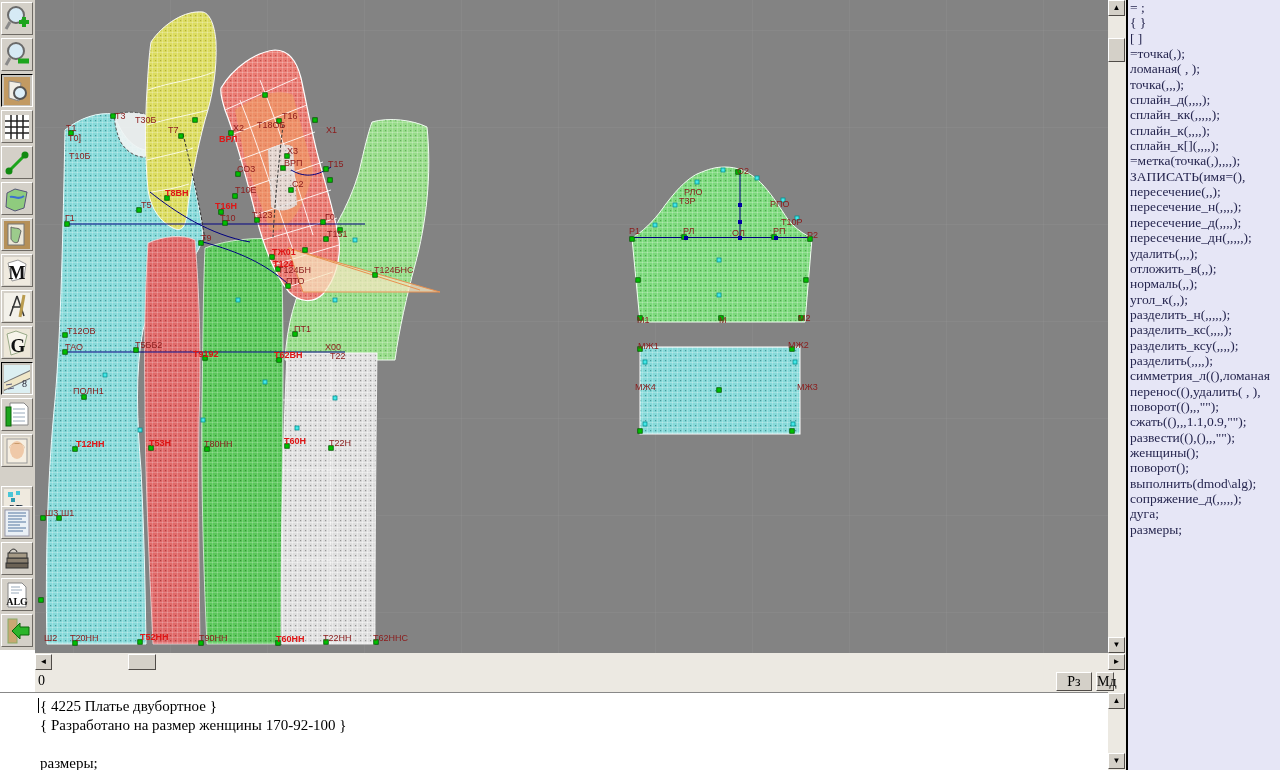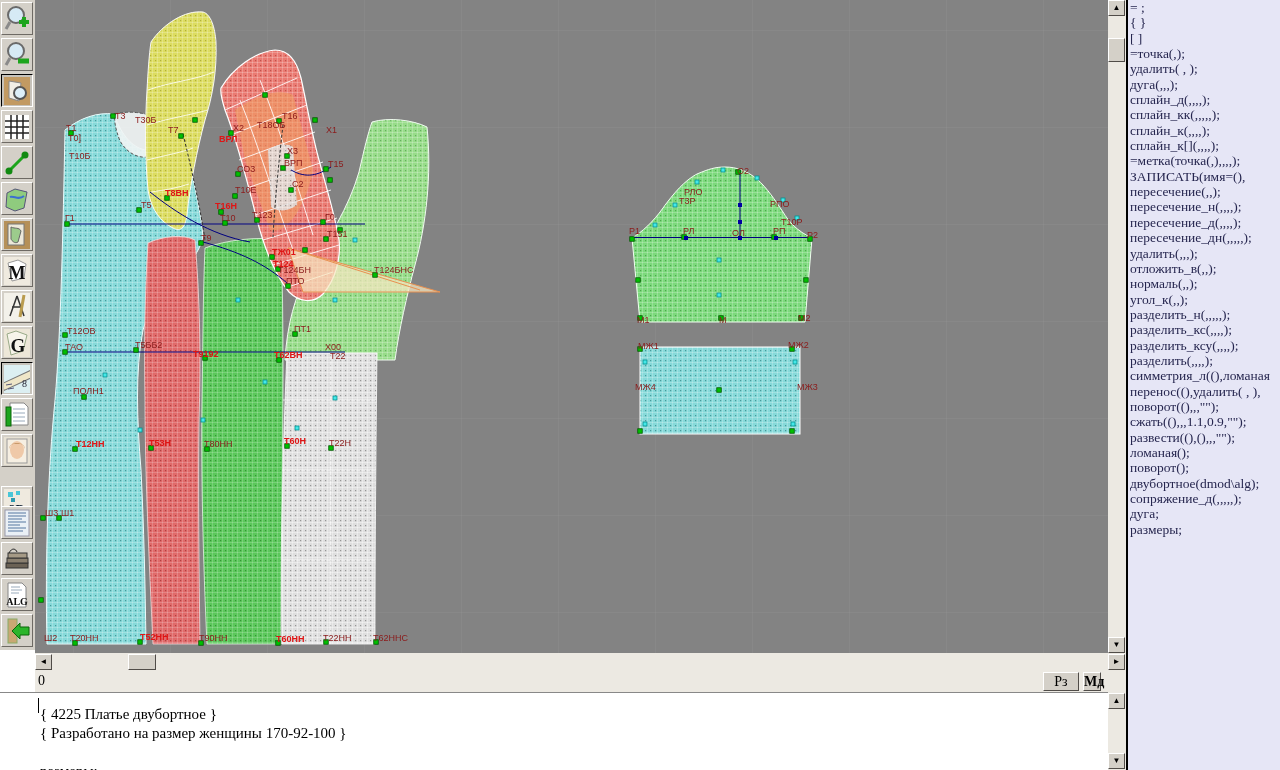--- a/index.html
+++ b/index.html
@@ -29,25 +29,25 @@
   .sb-thumb{position:absolute;background:#D4D0C8;
           border-top:1px solid #fff;border-left:1px solid #fff;
           border-right:1px solid #504c48;border-bottom:1px solid #504c48;box-sizing:border-box;}
   
   #status-row{position:absolute;left:35px;top:671px;width:1091px;height:21px;background:#ECE9E2;
               font-family:"Liberation Serif",serif;font-size:14px;color:#000;}
   #status-zero{position:absolute;left:3px;top:2px;}
   .mini-btn{position:absolute;top:1px;height:19px;background:#D4D0C8;text-align:center;
             font-family:"Liberation Serif",serif;font-size:14px;line-height:18px;
             border-top:1px solid #fff;border-left:1px solid #fff;
-            border-right:1px solid #504c48;border-bottom:1px solid #504c48;box-sizing:border-box;}
+            border-right:1px solid #504c48;border-bottom:1px solid #504c48;box-sizing:border-box;margin-left:13px;}
   
   #editor{position:absolute;left:0;top:692px;width:1108px;height:78px;background:#fff;
           border-top:1px solid #888;font-family:"Liberation Serif",serif;font-size:15px;
-          color:#000;padding:12px 0 0 0;box-sizing:border-box;}
+          color:#000;padding:4px 0 0 0;box-sizing:border-box;}
   .ed-line{height:19px;line-height:19px;padding-left:40px;white-space:pre;}
   #caret{position:absolute;left:38px;top:698px;width:1px;height:15px;background:#000;}
   
   #cmd-panel{position:absolute;left:1126px;top:0;width:154px;height:770px;background:#E6E6F6;
              border-left:2px solid #000;box-sizing:border-box;overflow:hidden;}
   .cmd-line{height:15.35px;line-height:15.35px;white-space:nowrap;overflow:hidden;
             font-family:"Liberation Serif",serif;font-size:13.5px;color:#26264F;padding-left:2px;}
 </style>
 </head>
 <body>
@@ -458,21 +458,21 @@
 
 <div class="sb" style="left:35px;top:653px;width:1091px;height:18px;">
   <div class="sb-btn" style="left:0;top:1px;">◄</div>
   <div class="sb-thumb" style="left:93px;top:1px;width:28px;height:16px;"></div>
   <div class="sb-btn" style="left:1073px;top:1px;">►</div>
 </div>
 
 <div id="status-row">
   <span id="status-zero">0</span>
   <div class="mini-btn" style="left:1008px;width:36px;">Рз</div>
-  <div class="mini-btn" style="left:1048px;width:18px;font-weight:bold;">Мд</div>
+  <div class="mini-btn" style="left:1048px;width:18px;">Мд</div>
 </div>
 
 <div id="editor">
   <div id="editor-lines">
       <div class="ed-line">{ 4225 Платье двубортное }</div>
       <div class="ed-line">{ Разработано на размер женщины 170-92-100 }</div>
       <div class="ed-line"></div>
       <div class="ed-line">размеры;</div>
     </div>
 </div>
@@ -482,22 +482,22 @@
   <div class="sb-btn" style="left:0;top:1px;">▲</div>
   <div class="sb-btn" style="left:0;top:61px;">▼</div>
 </div>
 
 <div id="cmd-panel">
   <div id="cmd-list">
       <div class="cmd-line">= ;</div>
       <div class="cmd-line">{ }</div>
       <div class="cmd-line">[ ]</div>
       <div class="cmd-line">=точка(,);</div>
-      <div class="cmd-line">удалить( , );</div>
-      <div class="cmd-line">дуга(,,,);</div>
+      <div class="cmd-line">ломаная( , );</div>
+      <div class="cmd-line">точка(,,,);</div>
       <div class="cmd-line">сплайн_д(,,,,);</div>
       <div class="cmd-line">сплайн_кк(,,,,,);</div>
       <div class="cmd-line">сплайн_к(,,,,);</div>
       <div class="cmd-line">сплайн_к[](,,,,);</div>
       <div class="cmd-line">=метка(точка(,),,,,);</div>
       <div class="cmd-line">ЗАПИСАТЬ(имя=(),</div>
       <div class="cmd-line">пересечение(,,);</div>
       <div class="cmd-line">пересечение_н(,,,,);</div>
       <div class="cmd-line">пересечение_д(,,,,);</div>
       <div class="cmd-line">пересечение_дн(,,,,,);</div>
@@ -507,20 +507,20 @@
       <div class="cmd-line">угол_к(,,);</div>
       <div class="cmd-line">разделить_н(,,,,,);</div>
       <div class="cmd-line">разделить_кс(,,,,);</div>
       <div class="cmd-line">разделить_ксу(,,,,);</div>
       <div class="cmd-line">разделить(,,,,);</div>
       <div class="cmd-line">симметрия_л((),ломаная</div>
       <div class="cmd-line">перенос((),удалить( , ),</div>
       <div class="cmd-line">поворот((),,,"");</div>
       <div class="cmd-line">сжать((),,,1.1,0.9,"");</div>
       <div class="cmd-line">развести((),(),,,"");</div>
-      <div class="cmd-line">ломаная();</div>
+      <div class="cmd-line">женщины();</div>
       <div class="cmd-line">поворот();</div>
-      <div class="cmd-line">двубортное(dmod\alg);</div>
+      <div class="cmd-line">выполнить(dmod\alg);</div>
       <div class="cmd-line">сопряжение_д(,,,,,);</div>
       <div class="cmd-line">дуга;</div>
       <div class="cmd-line">размеры;</div>
     </div>
 </div>
 
 </body></html>

